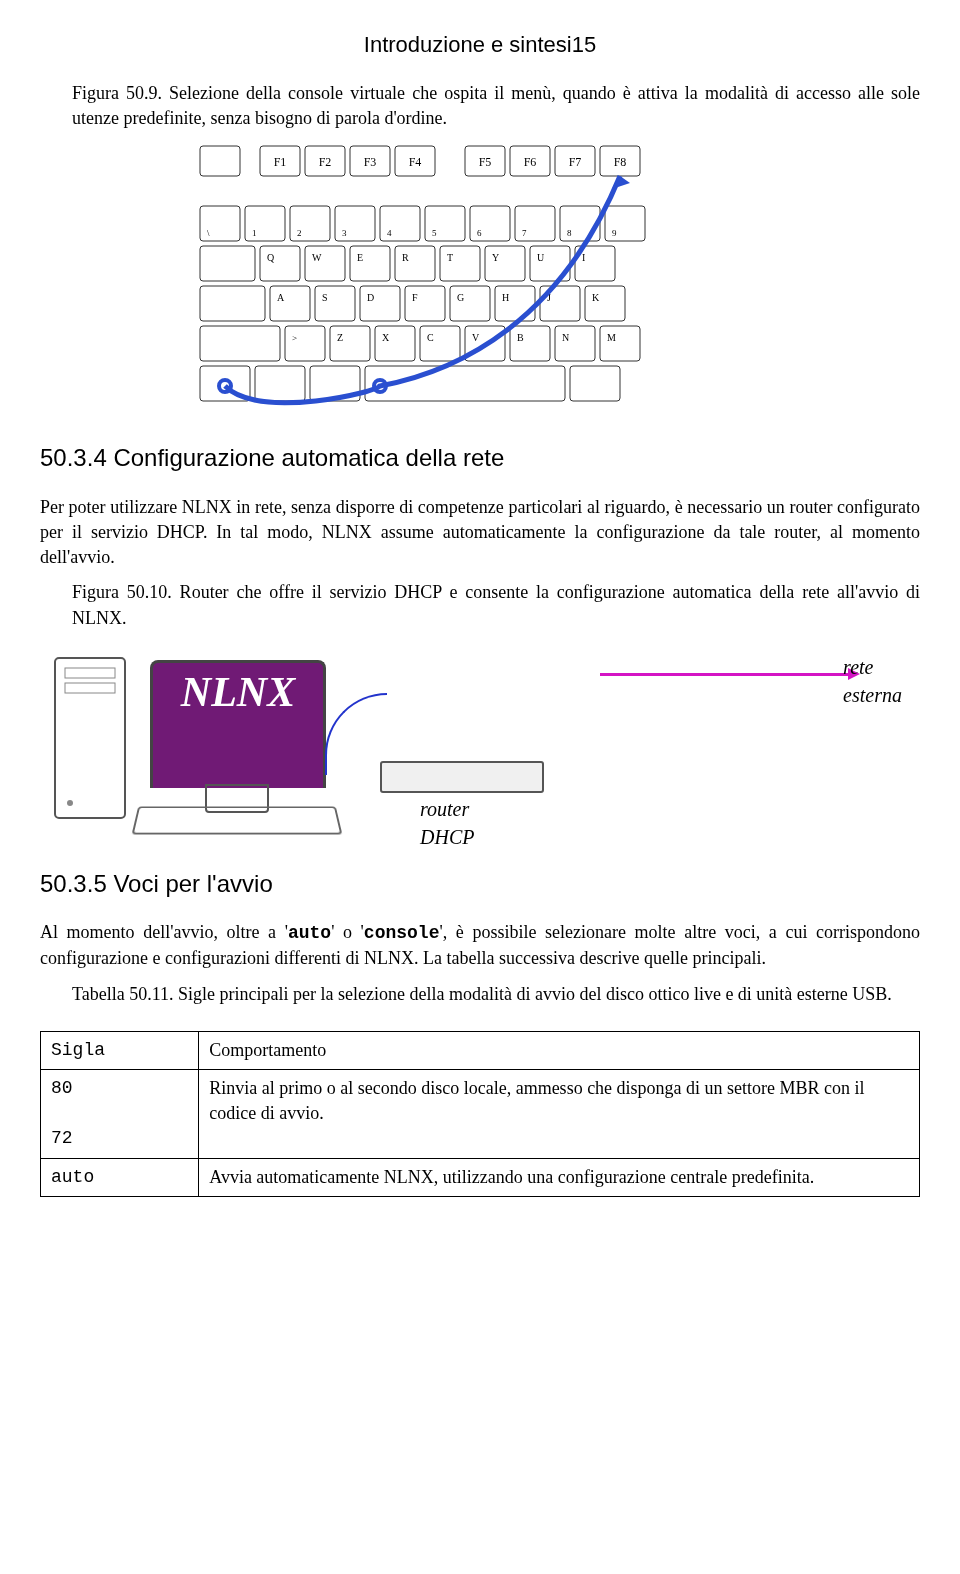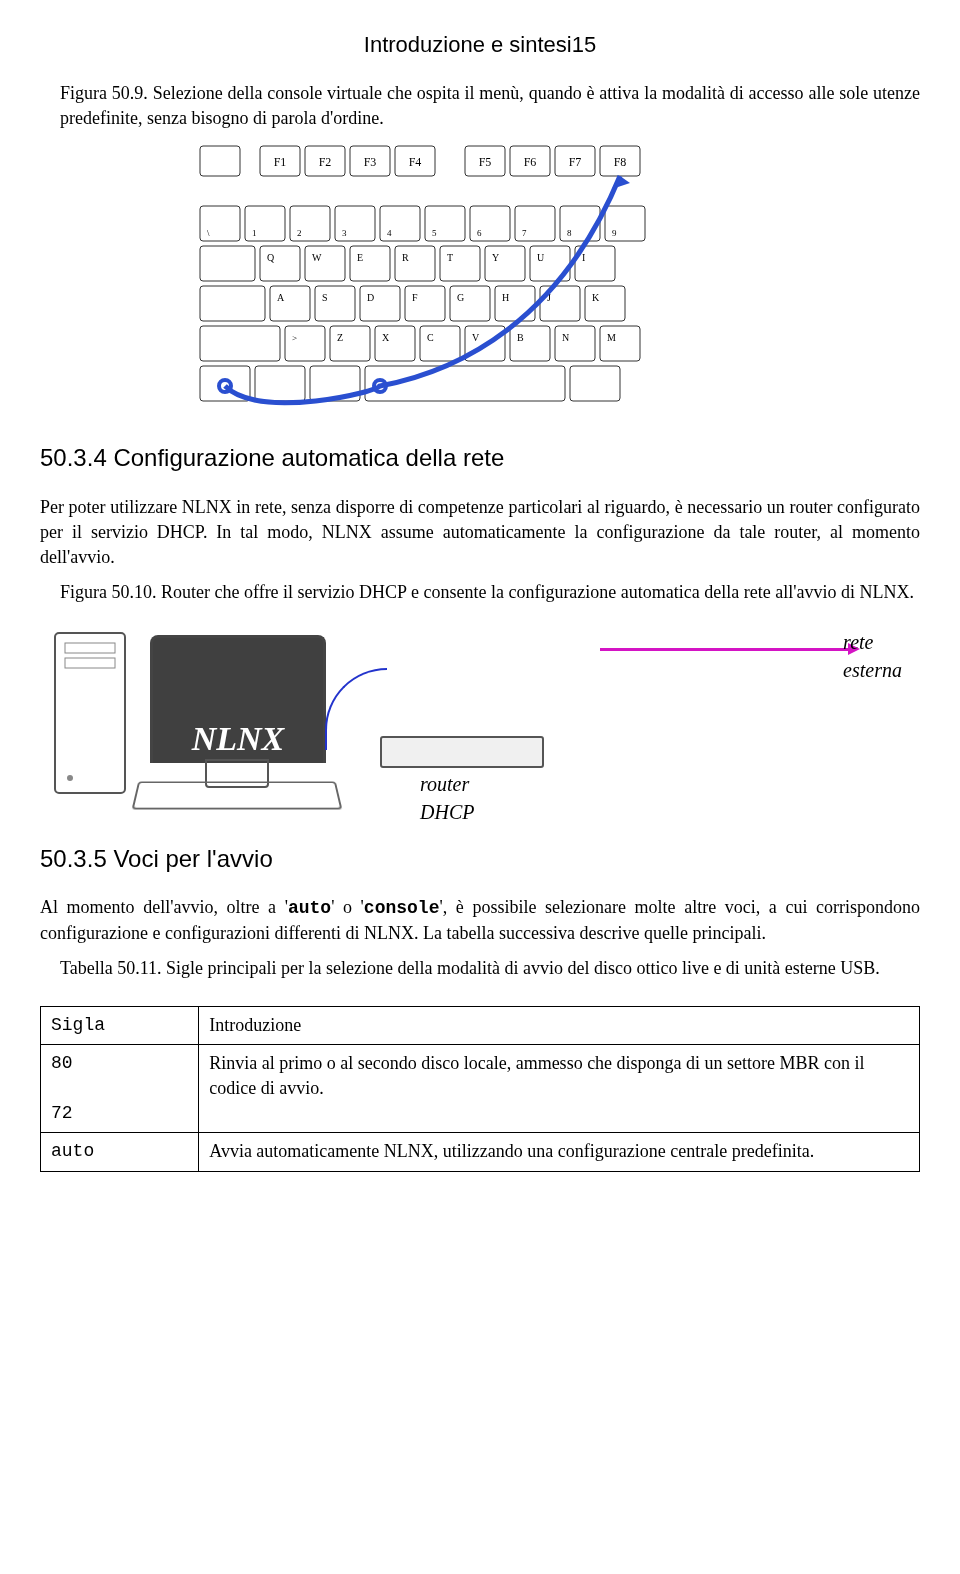--- a/index.html
+++ b/index.html
@@ -1,35 +1,35 @@
 <!DOCTYPE html>
 <html><head>
 <meta charset="utf-8">
 <style>
 body{font-family:Georgia,"Times New Roman",serif;background:#fff;color:#000;margin:0;padding:30px 40px;max-width:960px;font-size:18px;line-height:1.4}
 .header{display:flex;justify-content:center;font-size:22px;font-family:Arial,sans-serif;margin-bottom:20px}
 .pagenum{font-size:22px}
 p{margin:10px 0;text-align:justify}
 h2{font-family:Arial,sans-serif;font-weight:normal;font-size:24px;margin:20px 0}
 .diag{position:relative;margin:12px auto 24px;height:200px;max-width:860px}
-.screen{position:absolute;left:100px;bottom:55px;width:170px;height:125px;border:3px solid #444;border-bottom:none;border-radius:8px 8px 0 0;background:#404040;display:flex;align-items:flex-end;justify-content:center;font-size:34px;font-weight:bold;color:#fff;font-family:serif;font-style:italic}
+.screen{position:absolute;left:100px;bottom:55px;width:170px;height:125px;border:3px solid #444;border-bottom:none;border-radius:8px 8px 0 0;background:#701a75;display:flex;align-items:flex-start;justify-content:center;font-size:42px;font-weight:bold;color:#fff;font-family:serif;font-style:italic}
 .stand{position:absolute;left:155px;bottom:30px;width:60px;height:25px;border:2px solid #555;border-radius:0 0 4px 4px}
 .kbd2{position:absolute;left:85px;bottom:6px;width:200px;height:30px;border:2px solid #666;border-radius:4px;transform:perspective(300px) rotateX(35deg)}
 .router{position:absolute;left:330px;bottom:50px;width:160px;height:28px;border:2px solid #555;border-radius:3px;background:#f0f0f0}
 .rlabel{position:absolute;left:370px;bottom:-8px;font-size:20px;font-style:italic}
 .rete{position:absolute;right:8px;top:10px;font-size:20px;font-style:italic}
 .arrow{position:absolute;right:60px;top:30px;width:250px;height:3px;background:#d414c4}
 .arrow::after{content:"";position:absolute;right:-10px;top:-5px;border-left:12px solid #d414c4;border-top:6px solid transparent;border-bottom:6px solid transparent}
 .cable{position:absolute;left:275px;top:50px;width:60px;height:80px;border:2px solid #2233cc;border-right:none;border-bottom:none;border-radius:80px 0 0 0}
 .code{font-family:"Courier New",monospace;font-weight:bold}
 table{border-collapse:collapse;width:100%;margin-top:24px}
 td,th{border:1px solid #000;padding:6px 10px;text-align:left;vertical-align:top}
 th{font-weight:normal}
 .c1{width:18%;font-family:"Courier New",monospace}
-.indent{margin-left:20px}
+.indent{margin-left:32px}
 svg.kbsvg{display:block;margin:0 auto}
 </style>
 </head>
 <body>
 
 <div class="header">
   <span>Introduzione e sintesi</span>
   <span class="pagenum">15</span>
 </div>
 
@@ -176,21 +176,21 @@
 </p>
 
 <p class="indent">
   <span>Tabella 50.11. Sigle principali per la selezione della modalità di avvio del disco ottico live e di unità esterne USB.</span>
 </p>
 
 <table>
   <tbody>
       <tr>
     <th class="c1">Sigla</th>
-    <th>Introduzione</th>
+    <th>Comportamento</th>
   </tr>
   <tr>
     <td class="c1">
       <div>80</div><br>
       <div>72</div>
     </td>
     <td>Rinvia al primo o al secondo disco locale, ammesso che disponga di un settore MBR con il codice di avvio.</td>
   </tr>
   <tr>
     <td class="c1">auto</td>

